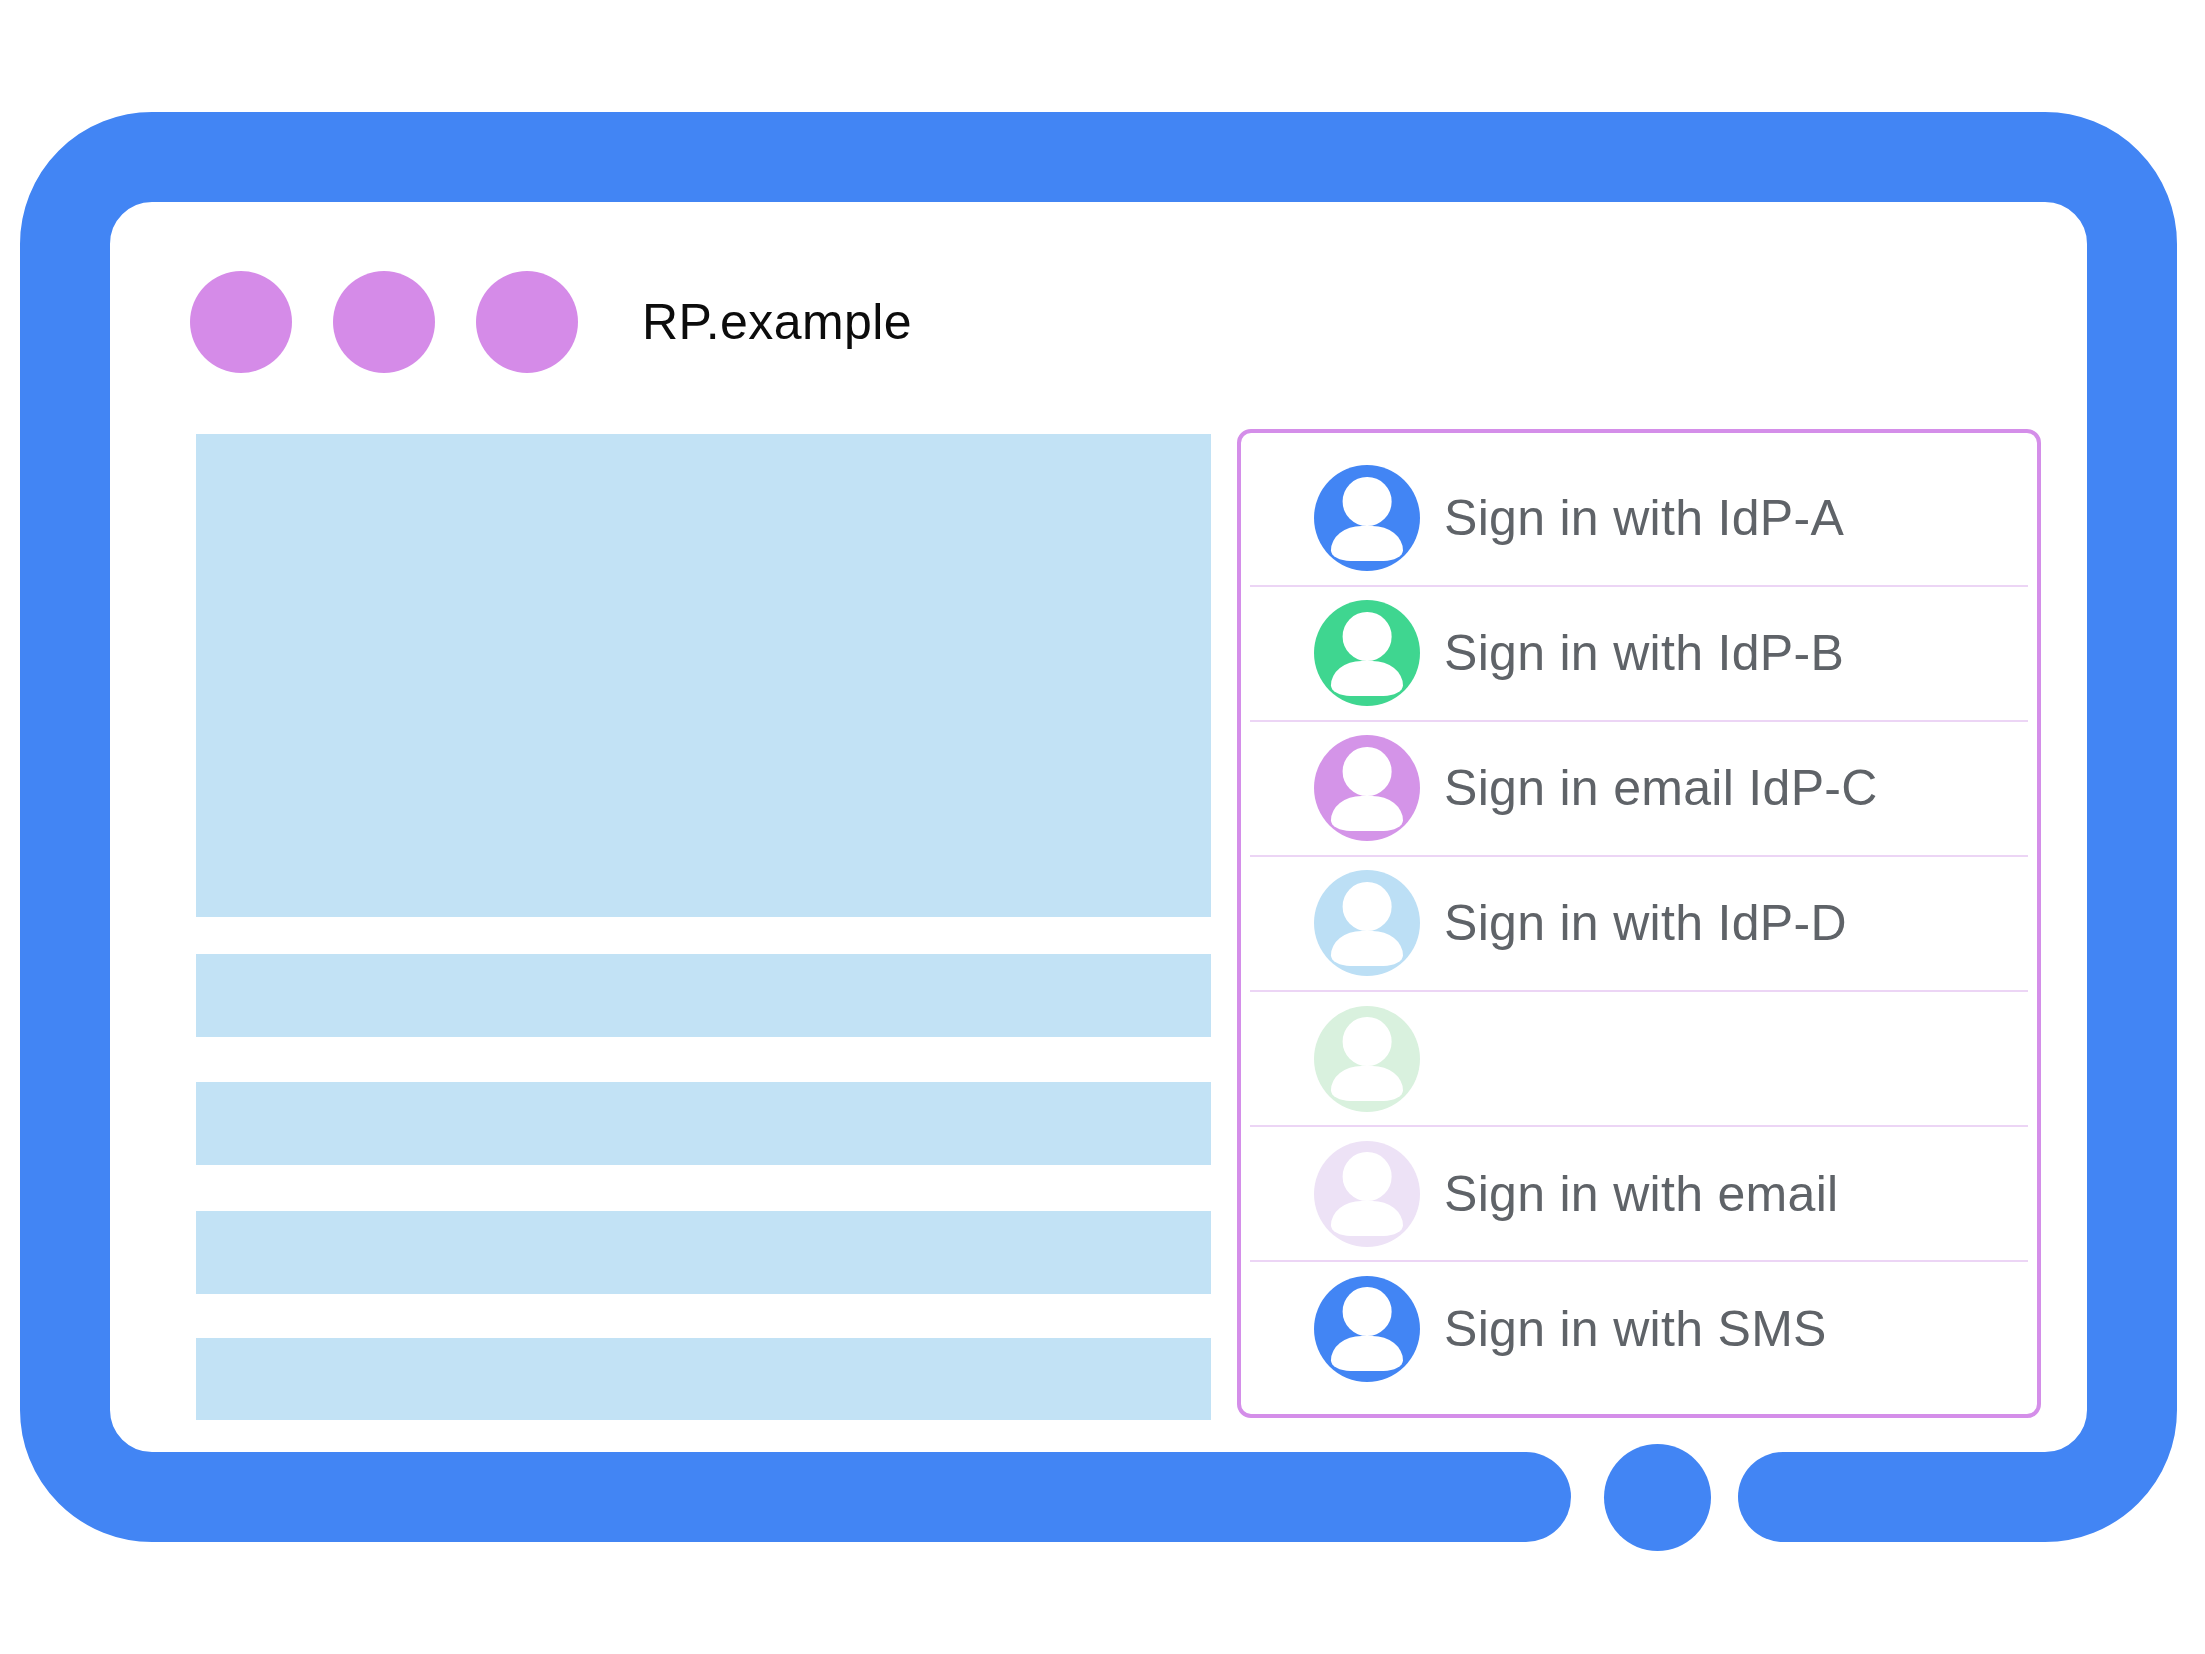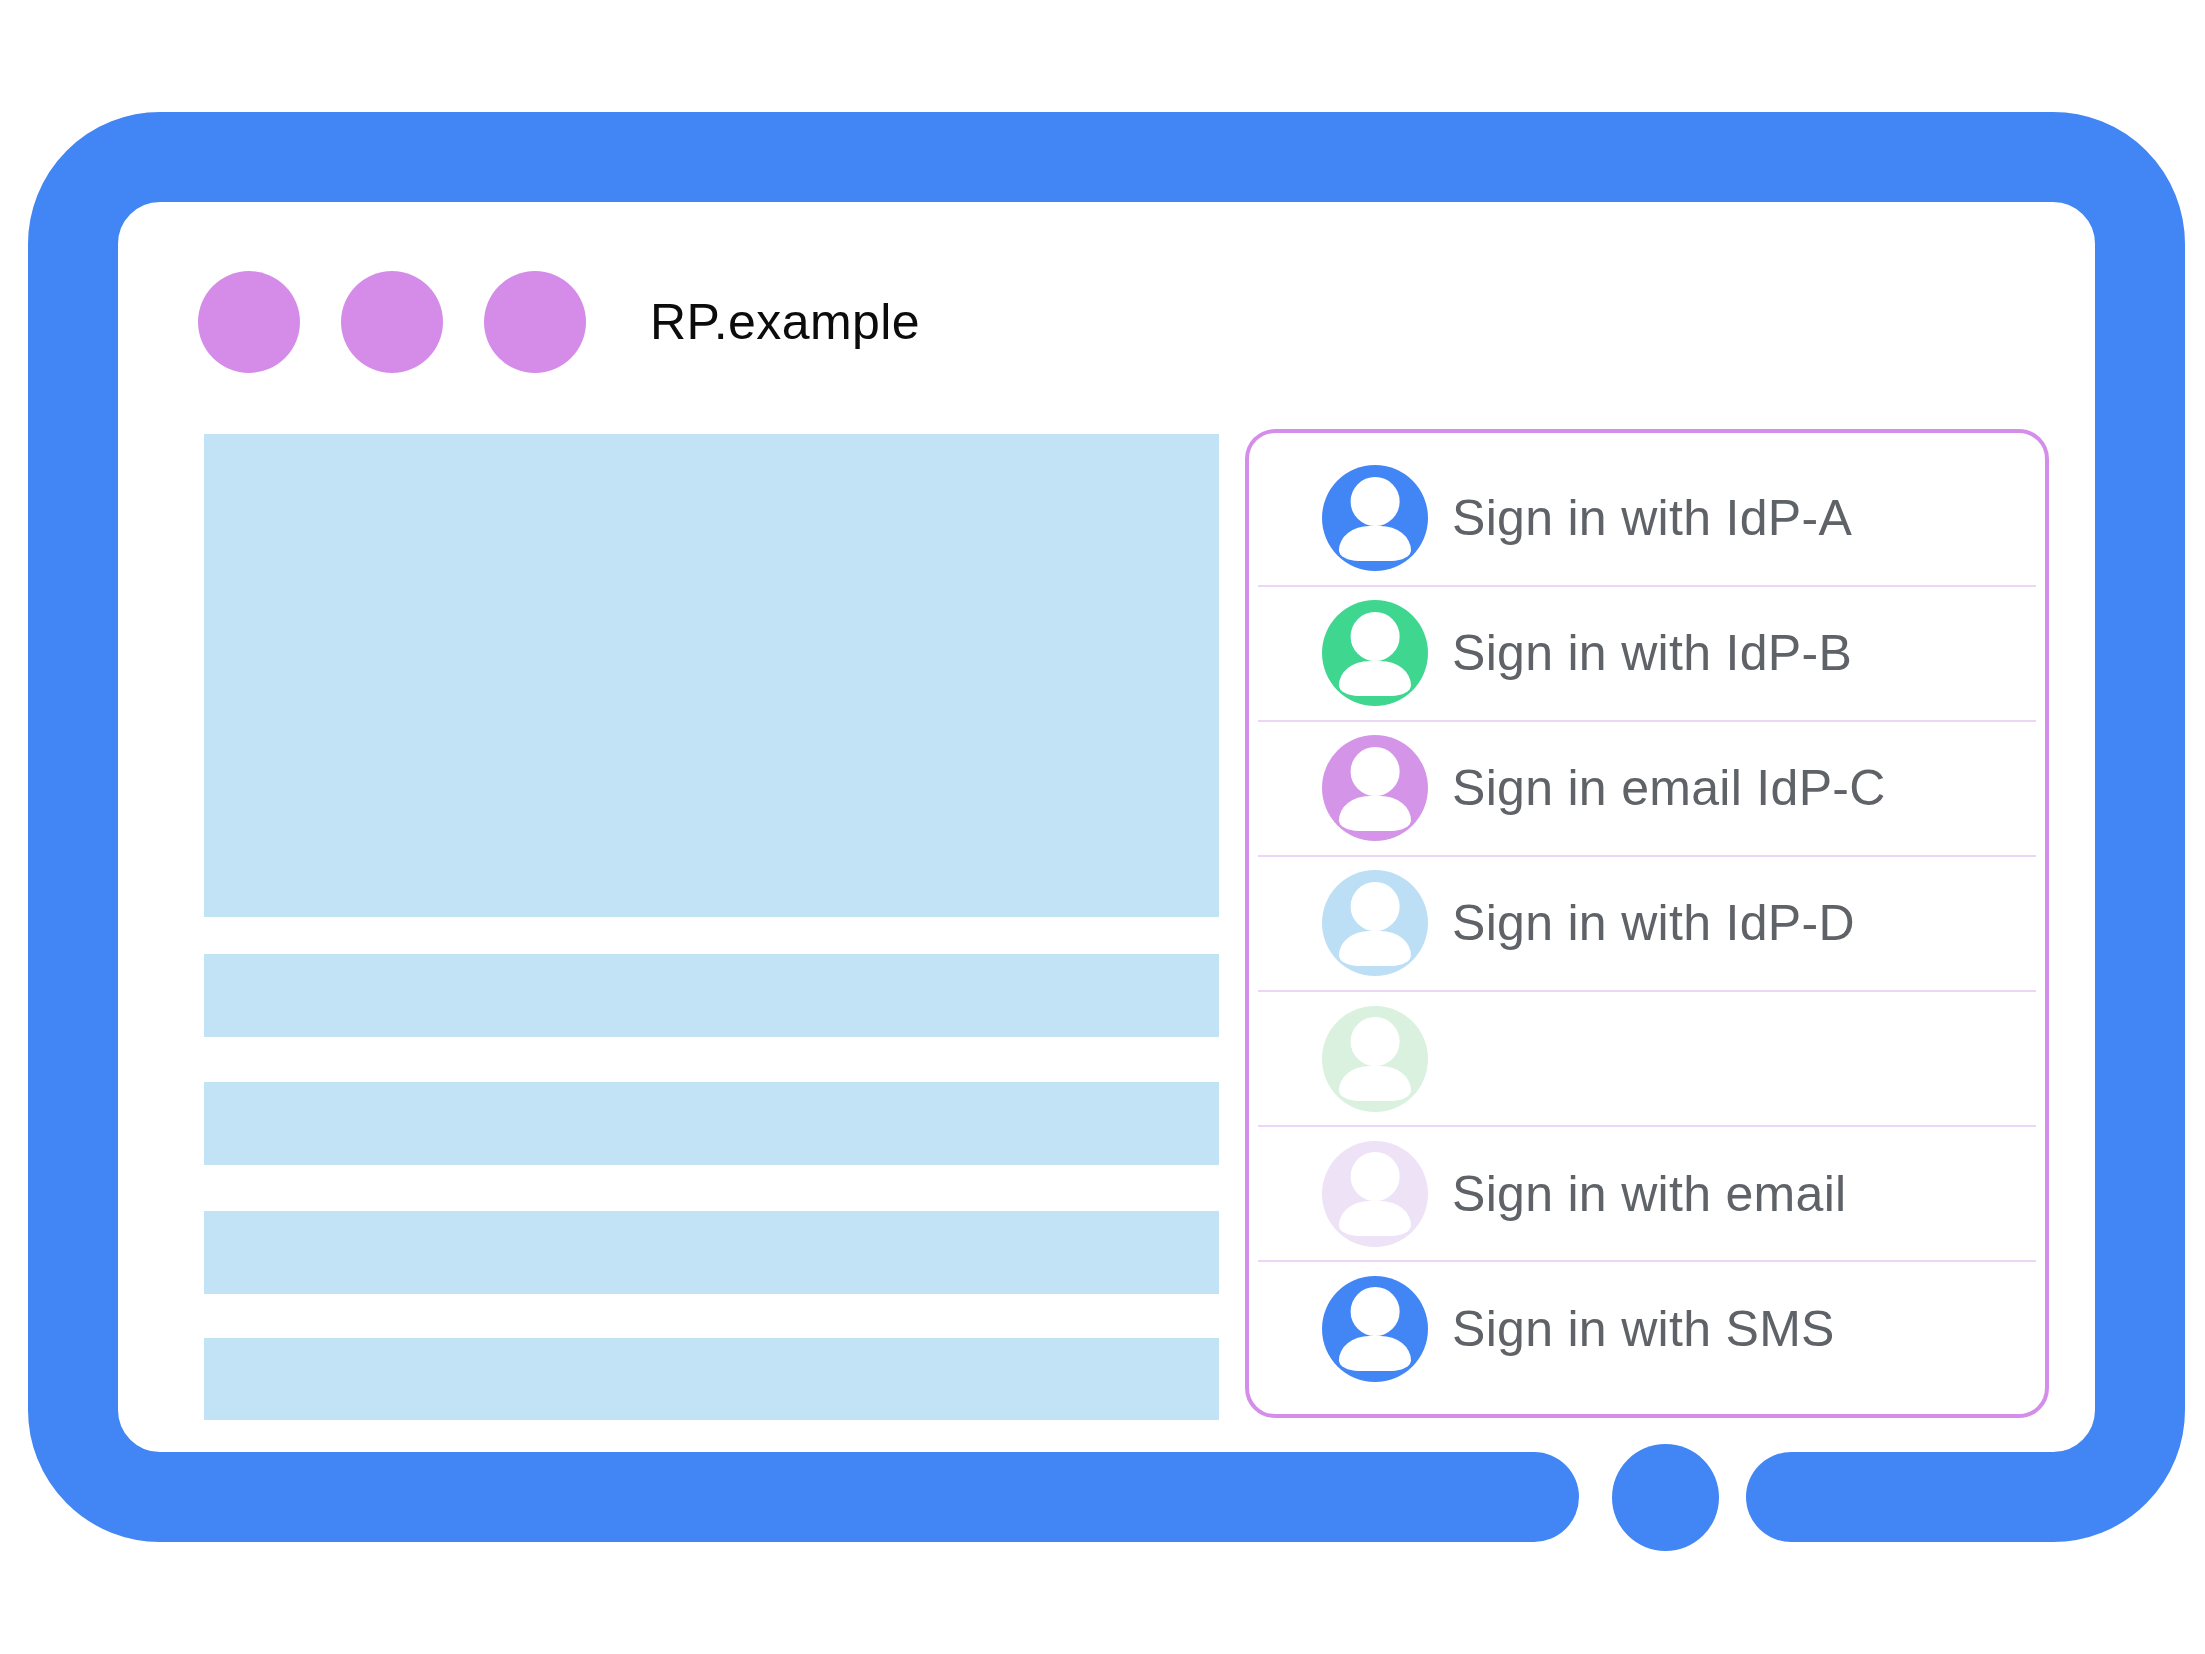--- a/index.html
+++ b/index.html
@@ -8,21 +8,21 @@
     --block-color:#C2E2F5;
     --panel-border:#D48EE9;
     --divider:#ECD5F5;
     --label-color:#5F6368;
   }
   html,body{margin:0;padding:0;background:#ffffff;}
   .canvas{
     position:relative;width:2206px;height:1654px;background:#ffffff;overflow:hidden;
     font-family:"Liberation Sans", sans-serif;
   }
-  .abs{position:absolute;margin-left:8px;}
+  .abs{position:absolute;}
 
   
   .frame{
     left:20px;top:112px;width:2157px;height:1430px;box-sizing:border-box;
     border:90px solid var(--frame-blue);border-radius:132px;background:#ffffff;
   }
   .bar-cut{left:1500px;top:1442px;width:300px;height:115px;background:#ffffff;}
   .bar-end{background:var(--frame-blue);top:1452px;height:90px;}
   .bar-end-left{left:1463px;width:108px;border-radius:0 45px 45px 0;}
   .bar-end-right{left:1738px;width:108px;border-radius:45px 0 0 45px;}
@@ -40,21 +40,21 @@
   .ph{left:196px;width:1015px;background:var(--block-color);}
   .ph-hero{top:434px;height:483px;}
   .ph-bar1{top:954px;height:83px;}
   .ph-bar2{top:1082px;height:83px;}
   .ph-bar3{top:1211px;height:83px;}
   .ph-bar4{top:1338px;height:82px;}
 
   
   .signin-panel{
     left:1237px;top:429px;width:804px;height:989px;box-sizing:border-box;background:#ffffff;
-    border:4.4px solid var(--panel-border);border-radius:30px;
+    border:4.4px solid var(--panel-border);border-radius:14px;
     display:flex;flex-direction:column;padding:17.6px 0;
   }
   .signin-row{
     flex:1;display:flex;align-items:center;padding-left:73px;gap:24px;
     position:relative;cursor:pointer;background:transparent;border:none;text-align:left;
   }
   .signin-row:not(:last-child)::after{
     content:"";position:absolute;left:8.8px;right:8.8px;bottom:-0.9px;height:1.8px;background:var(--divider);
   }
   .avatar{

